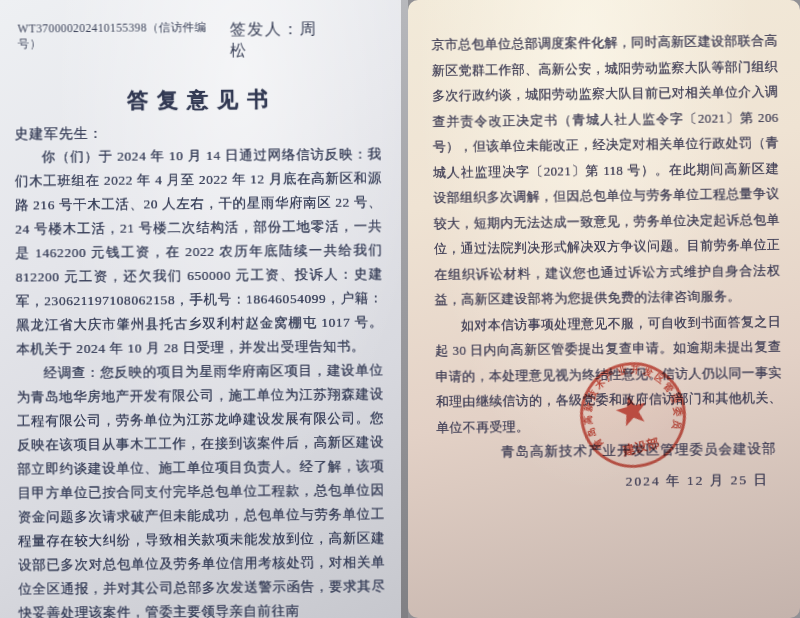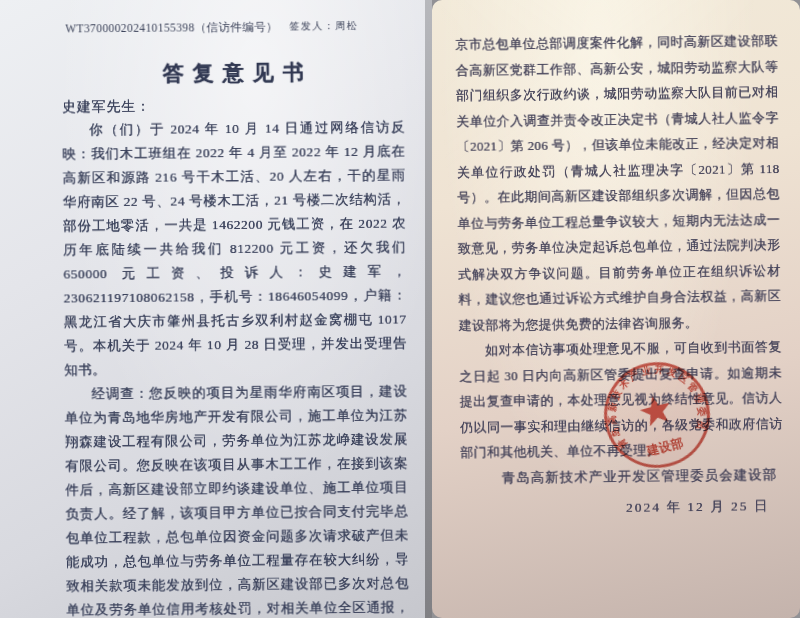--- a/index.html
+++ b/index.html
@@ -9,21 +9,20 @@
     font-family:"Liberation Serif","DejaVu Serif",serif;
   }
   .photo{position:relative;width:800px;height:618px;display:flex;}
   .seam{width:7px;height:618px;background:linear-gradient(180deg,#b7b8bc 0%,#9a9a9e 50%,#808084 100%);}
   .page{position:relative;height:618px;overflow:hidden;}
   .page-left{
     width:401px;
     background:
       radial-gradient(ellipse at 60% 12%, rgba(255,255,255,0.55) 0%, rgba(255,255,255,0) 55%),
       linear-gradient(152deg,#eef0f3 0%,#e4e5ea 35%,#d8d9df 68%,#c6c7cd 100%);
-    padding-left: 48px;
   }
   .page-right{
     width:392px;
     background:
       radial-gradient(ellipse at 45% 8%, rgba(255,252,240,0.6) 0%, rgba(255,255,255,0) 55%),
       linear-gradient(168deg,#f2ead9 0%,#efe3d3 30%,#e3d1c6 62%,#c4b3ac 100%);
     border-radius: 10px;
   }
   .content-left{
     padding:16px 18px 0 16px;
@@ -35,21 +34,21 @@
     padding:30px 20px 0 26px;
     transform:rotate(-0.7deg);
     color:#46445a;
     filter:blur(0.35px);
   }
   .hdr{
     display:flex;justify-content:space-between;align-items:flex-start;
     font-size:11.5px;letter-spacing:0.4px;color:#3a4158;
     padding:4px 0 0 4px;
   }
-  .hdr .issuer{margin-right:46px;font-size:10px;letter-spacing:1.5px;}
+  .hdr .issuer{margin-right:46px;font-size:16px;letter-spacing:1.5px;}
   .doc-title{
     margin:24px 0 10px;text-align:center;
     font-size:21px;font-weight:700;letter-spacing:9px;text-indent:9px;
     color:#313852;
     text-shadow:0 0 0.8px #313852;
   }
   .salutation{margin:4px 0 2px;font-size:14px;letter-spacing:0.8px;text-shadow:0 0 0.5px currentColor;}
   p.body{
     margin:0;font-size:13.5px;line-height:24px;letter-spacing:0.55px;
     text-align:justify;text-shadow:0 0 0.5px currentColor;

